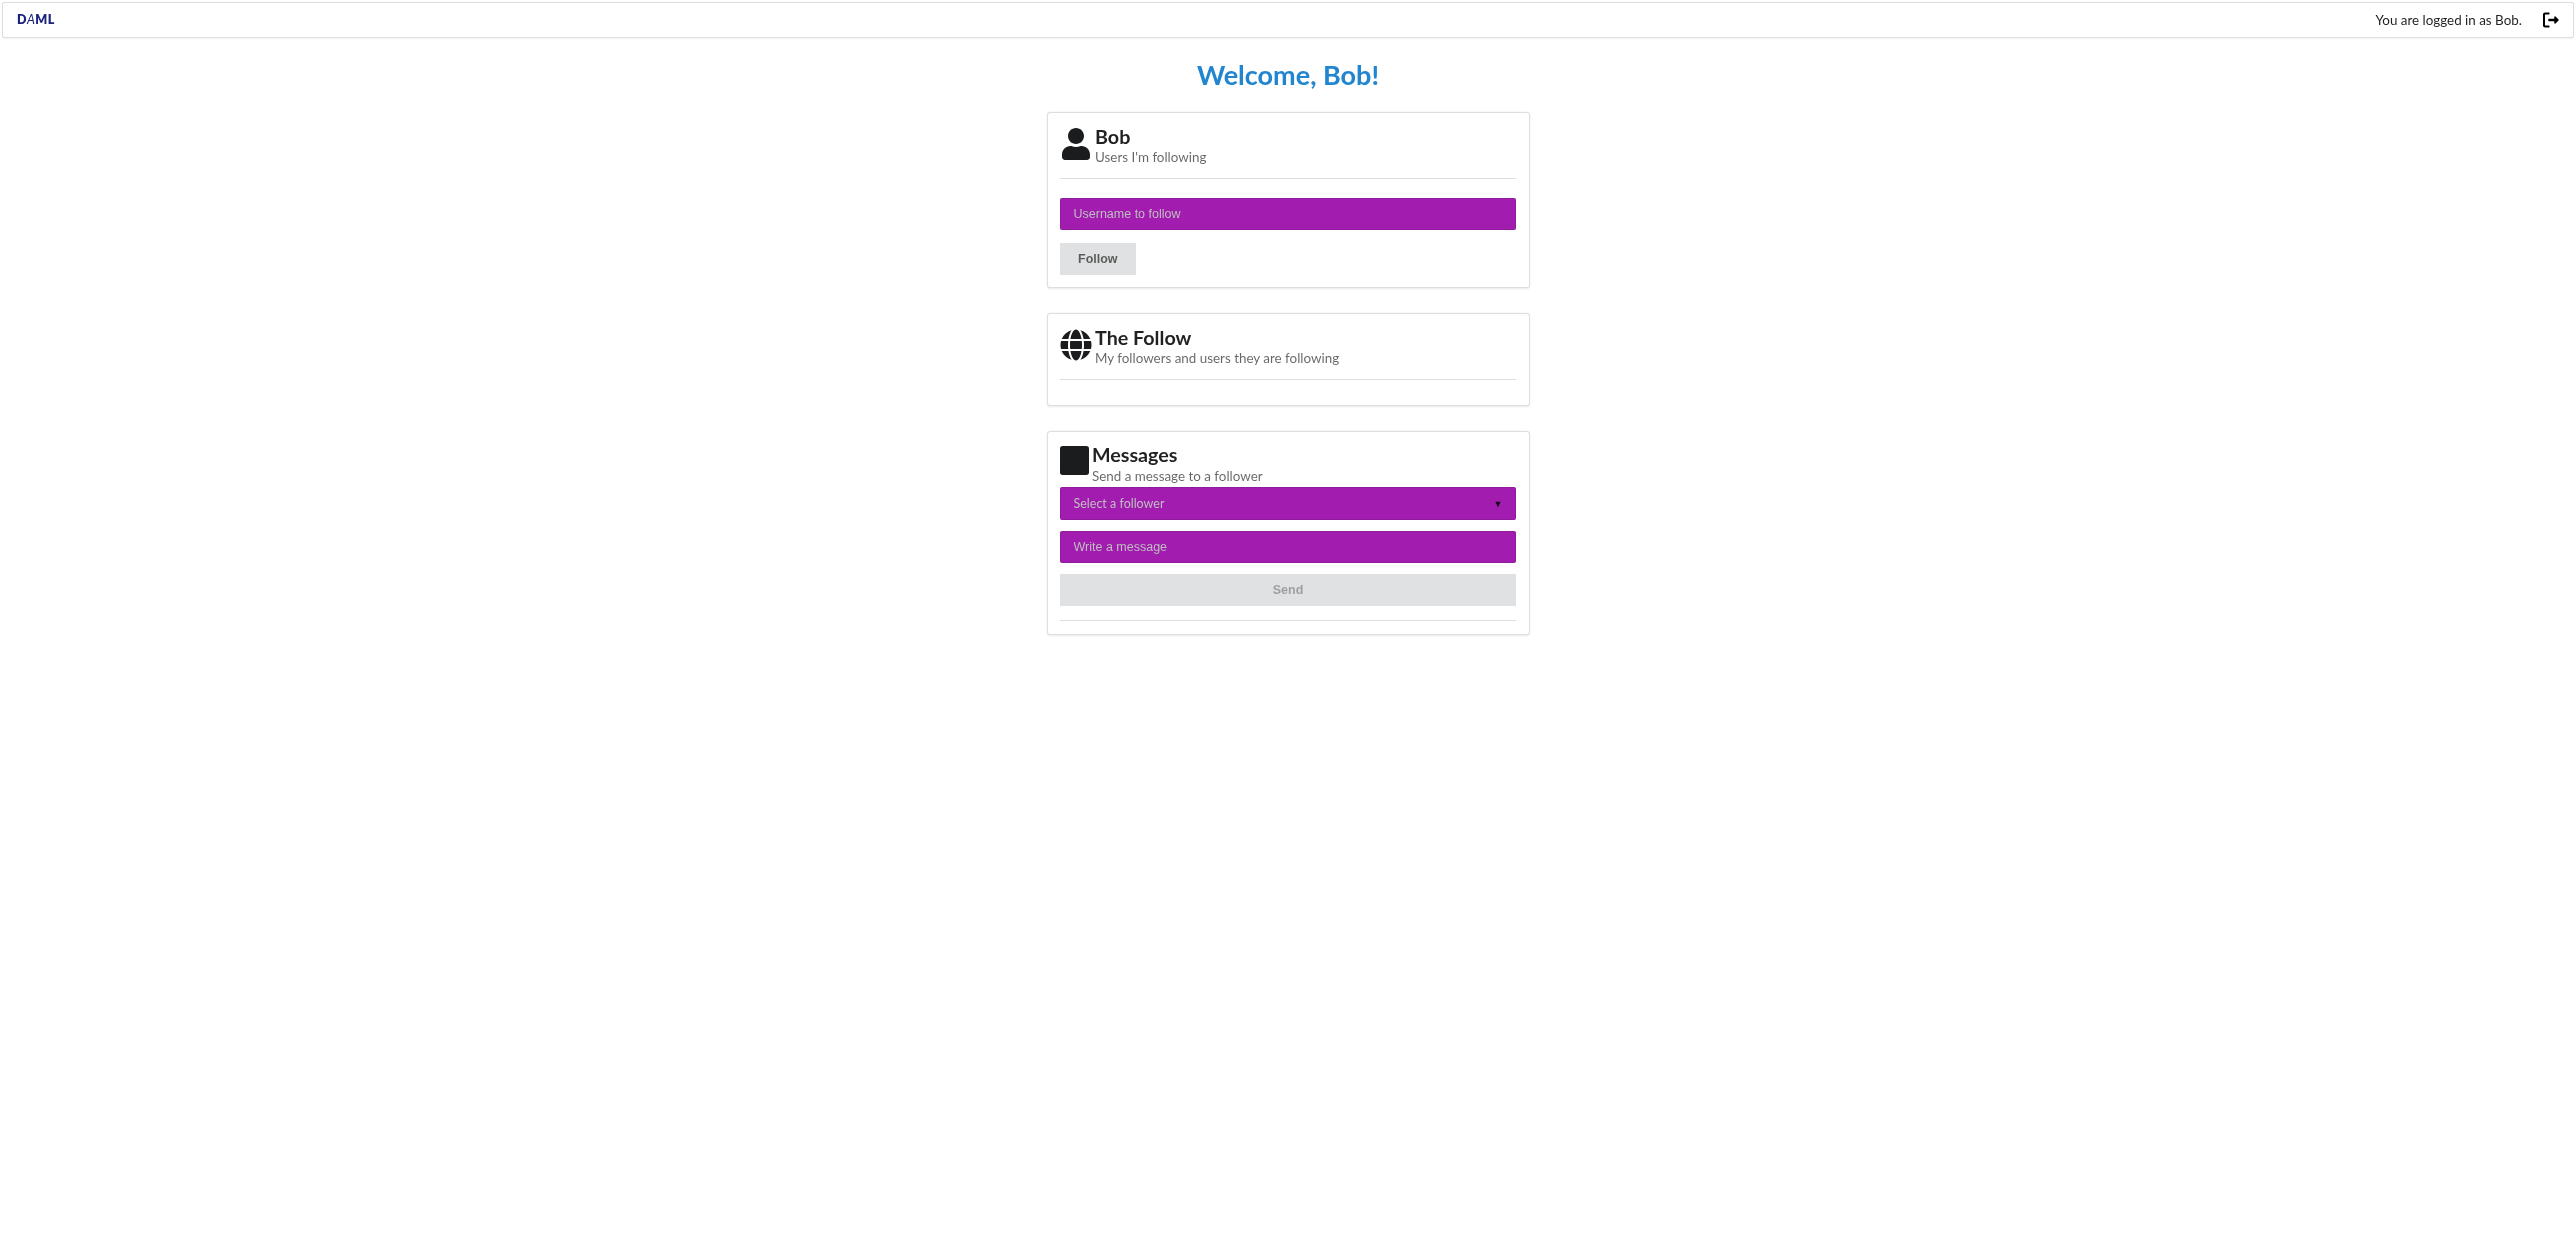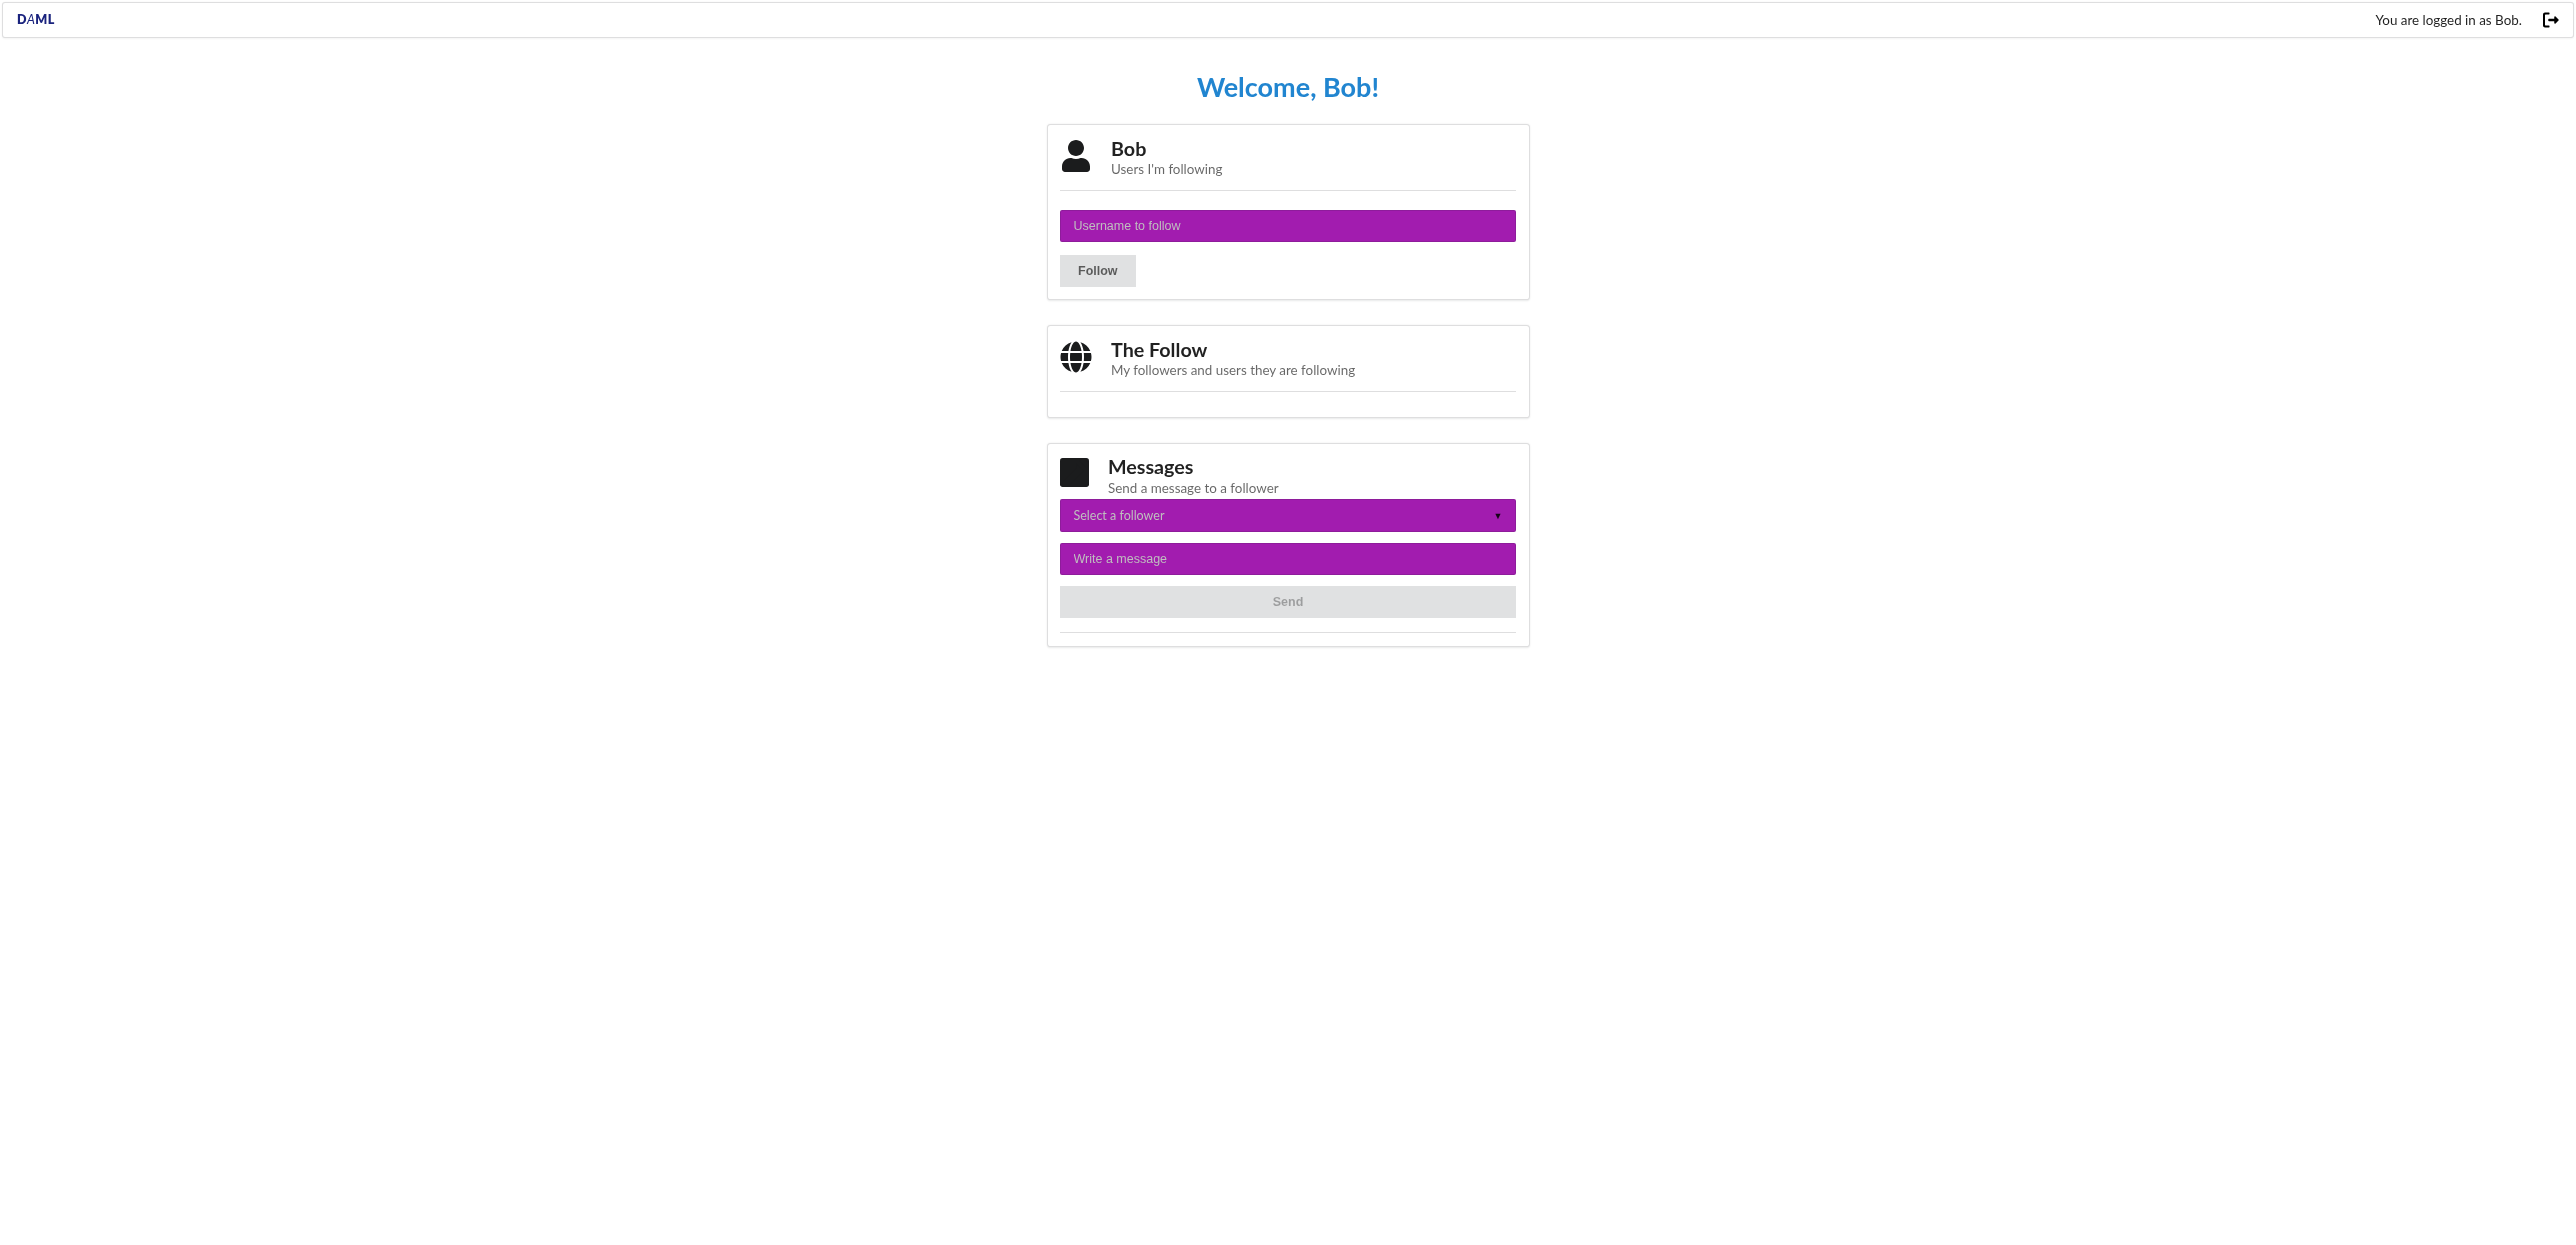--- a/index.html
+++ b/index.html
@@ -32,21 +32,21 @@
     display: flex;
     align-items: center;
     gap: 21px;
     margin-left: 16px;
   }
   .login-status { font-size: 13.4px; }
   .logout-icon svg { width: 16px; height: 16px; display: block; fill: #000; }
 
   .page {
     max-width: 894px;
-    margin: 16px auto;
+    margin: 4px auto;
     padding-top: 16px;
   }
   .welcome {
     text-align: center;
     color: #2185d0;
     font-weight: 700;
     font-size: 27px;
     margin-bottom: 21.5px;
   }
 
@@ -55,21 +55,21 @@
     margin: 0 auto 25px auto;
     border: 0.9px solid rgba(34,36,38,0.15);
     border-radius: 3.6px;
     background: #fff;
     box-shadow: 0 0.9px 1.8px 0 rgba(34,36,38,0.1);
     padding: 12.5px;
   }
   .card-header {
     display: flex;
     align-items: flex-start;
-    gap: 19px;
+    gap: 3px;
   }
   .card-header .icon-wrap { margin-top: 1.8px; }
   .card-header .icon-wrap svg { width: 32px; height: 32px; fill: #1b1c1d; }
   .card-header .title {
     font-size: 19.7px;
     font-weight: 700;
     color: rgba(0,0,0,0.87);
     line-height: 1.1;
   }
   .card-header .subtitle {

